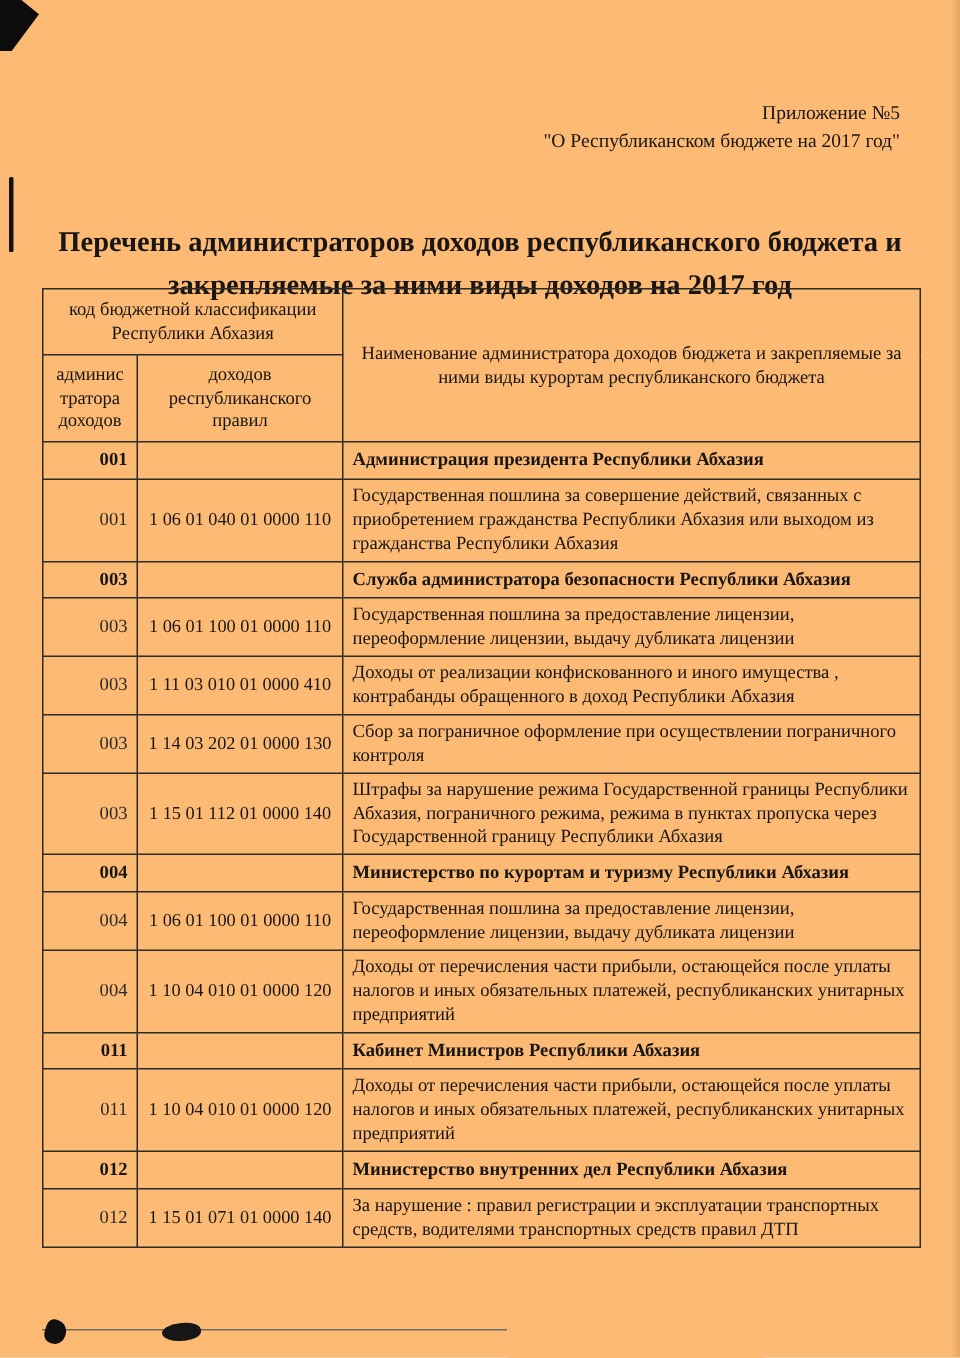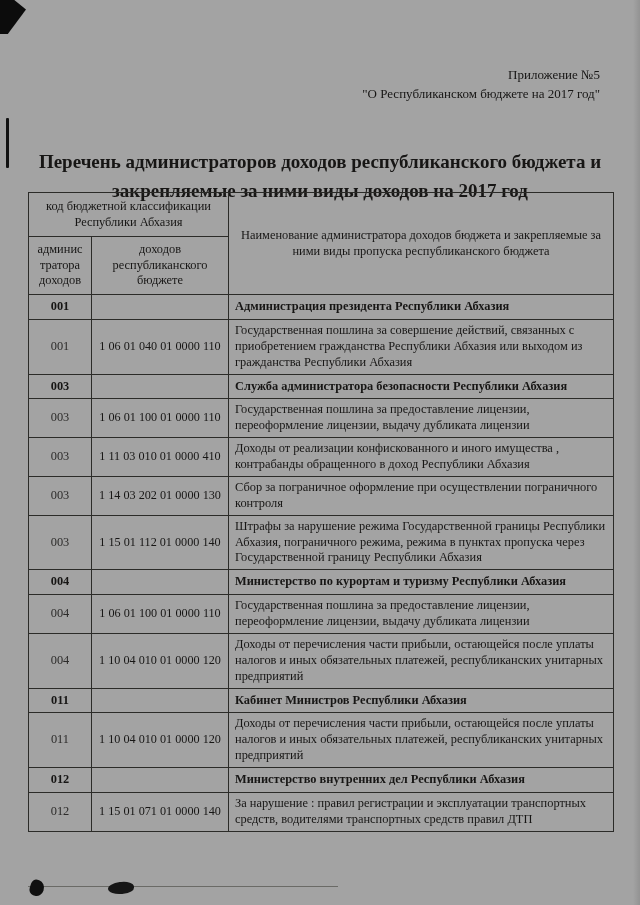--- a/index.html
+++ b/index.html
@@ -5,21 +5,21 @@
   * { box-sizing: border-box; }
   html, body { margin: 0; padding: 0; }
   body {
     width: 640px; height: 905px;
     background: #e9e9e7;
     font-family: "Liberation Serif", "DejaVu Serif", serif;
   }
   .page {
     position: relative;
     width: 640px; height: 905px;
-    background: #a3a3a3;
+    background: #fdba74;
     color: #171615;
     overflow: hidden;
   }
   
   .corner-mark {
     position: absolute; top: 0; left: 0;
     width: 26px; height: 34px;
     background: #0c0c0c;
     clip-path: polygon(0 0, 55% 0, 100% 28%, 30% 100%, 0 100%);
   }
@@ -77,21 +77,21 @@
     padding: 3px 6px;
     vertical-align: middle;
     font-weight: normal;
   }
   col.c1 { width: 63px; }
   col.c2 { width: 137px; }
   col.c3 { width: 385px; }
   th.hdr, td.hdr { text-align: center; }
   th.hdr-class { height: 44px; }
   th.hdr-sub1 { word-break: break-word; height: 58px; }
-  td.c-code { text-align: center; }
+  td.c-code { text-align: right; }
   td.c-class { text-align: center; white-space: nowrap; font-size: 12.2px; }
   td.c-desc { text-align: left; padding-left: 7px; }
   tr.section td { font-weight: bold; }
   tr.section td.c-desc { padding-top: 4px; padding-bottom: 4px; }
   tr.detail td.c-code { color: #2c2b2a; }
 </style>
 </head>
 <body>
 
 <div class="page">
@@ -109,25 +109,25 @@
 
   <table class="main">
     <colgroup>
       <col class="c1">
         <col class="c2">
         <col class="c3">
     </colgroup>
     <thead>
       <tr>
         <th class="hdr hdr-class" colspan="2">код бюджетной классификации Республики Абхазия</th>
-        <th class="hdr" rowspan="2">Наименование администратора доходов бюджета и закрепляемые за ними виды пропуска республиканского бюджета</th>
+        <th class="hdr" rowspan="2">Наименование администратора доходов бюджета и закрепляемые за ними виды курортам республиканского бюджета</th>
       </tr>
       <tr>
         <th class="hdr hdr-sub1">администратора доходов</th>
-        <th class="hdr">доходов республиканского бюджете</th>
+        <th class="hdr">доходов республиканского правил</th>
       </tr>
     </thead>
     <tbody>
   <tr class="section">
     <td class="c-code">001</td>
     <td class="c-class"></td>
     <td class="c-desc">Администрация президента Республики Абхазия</td>
   </tr>
 
   <tr class="detail">

